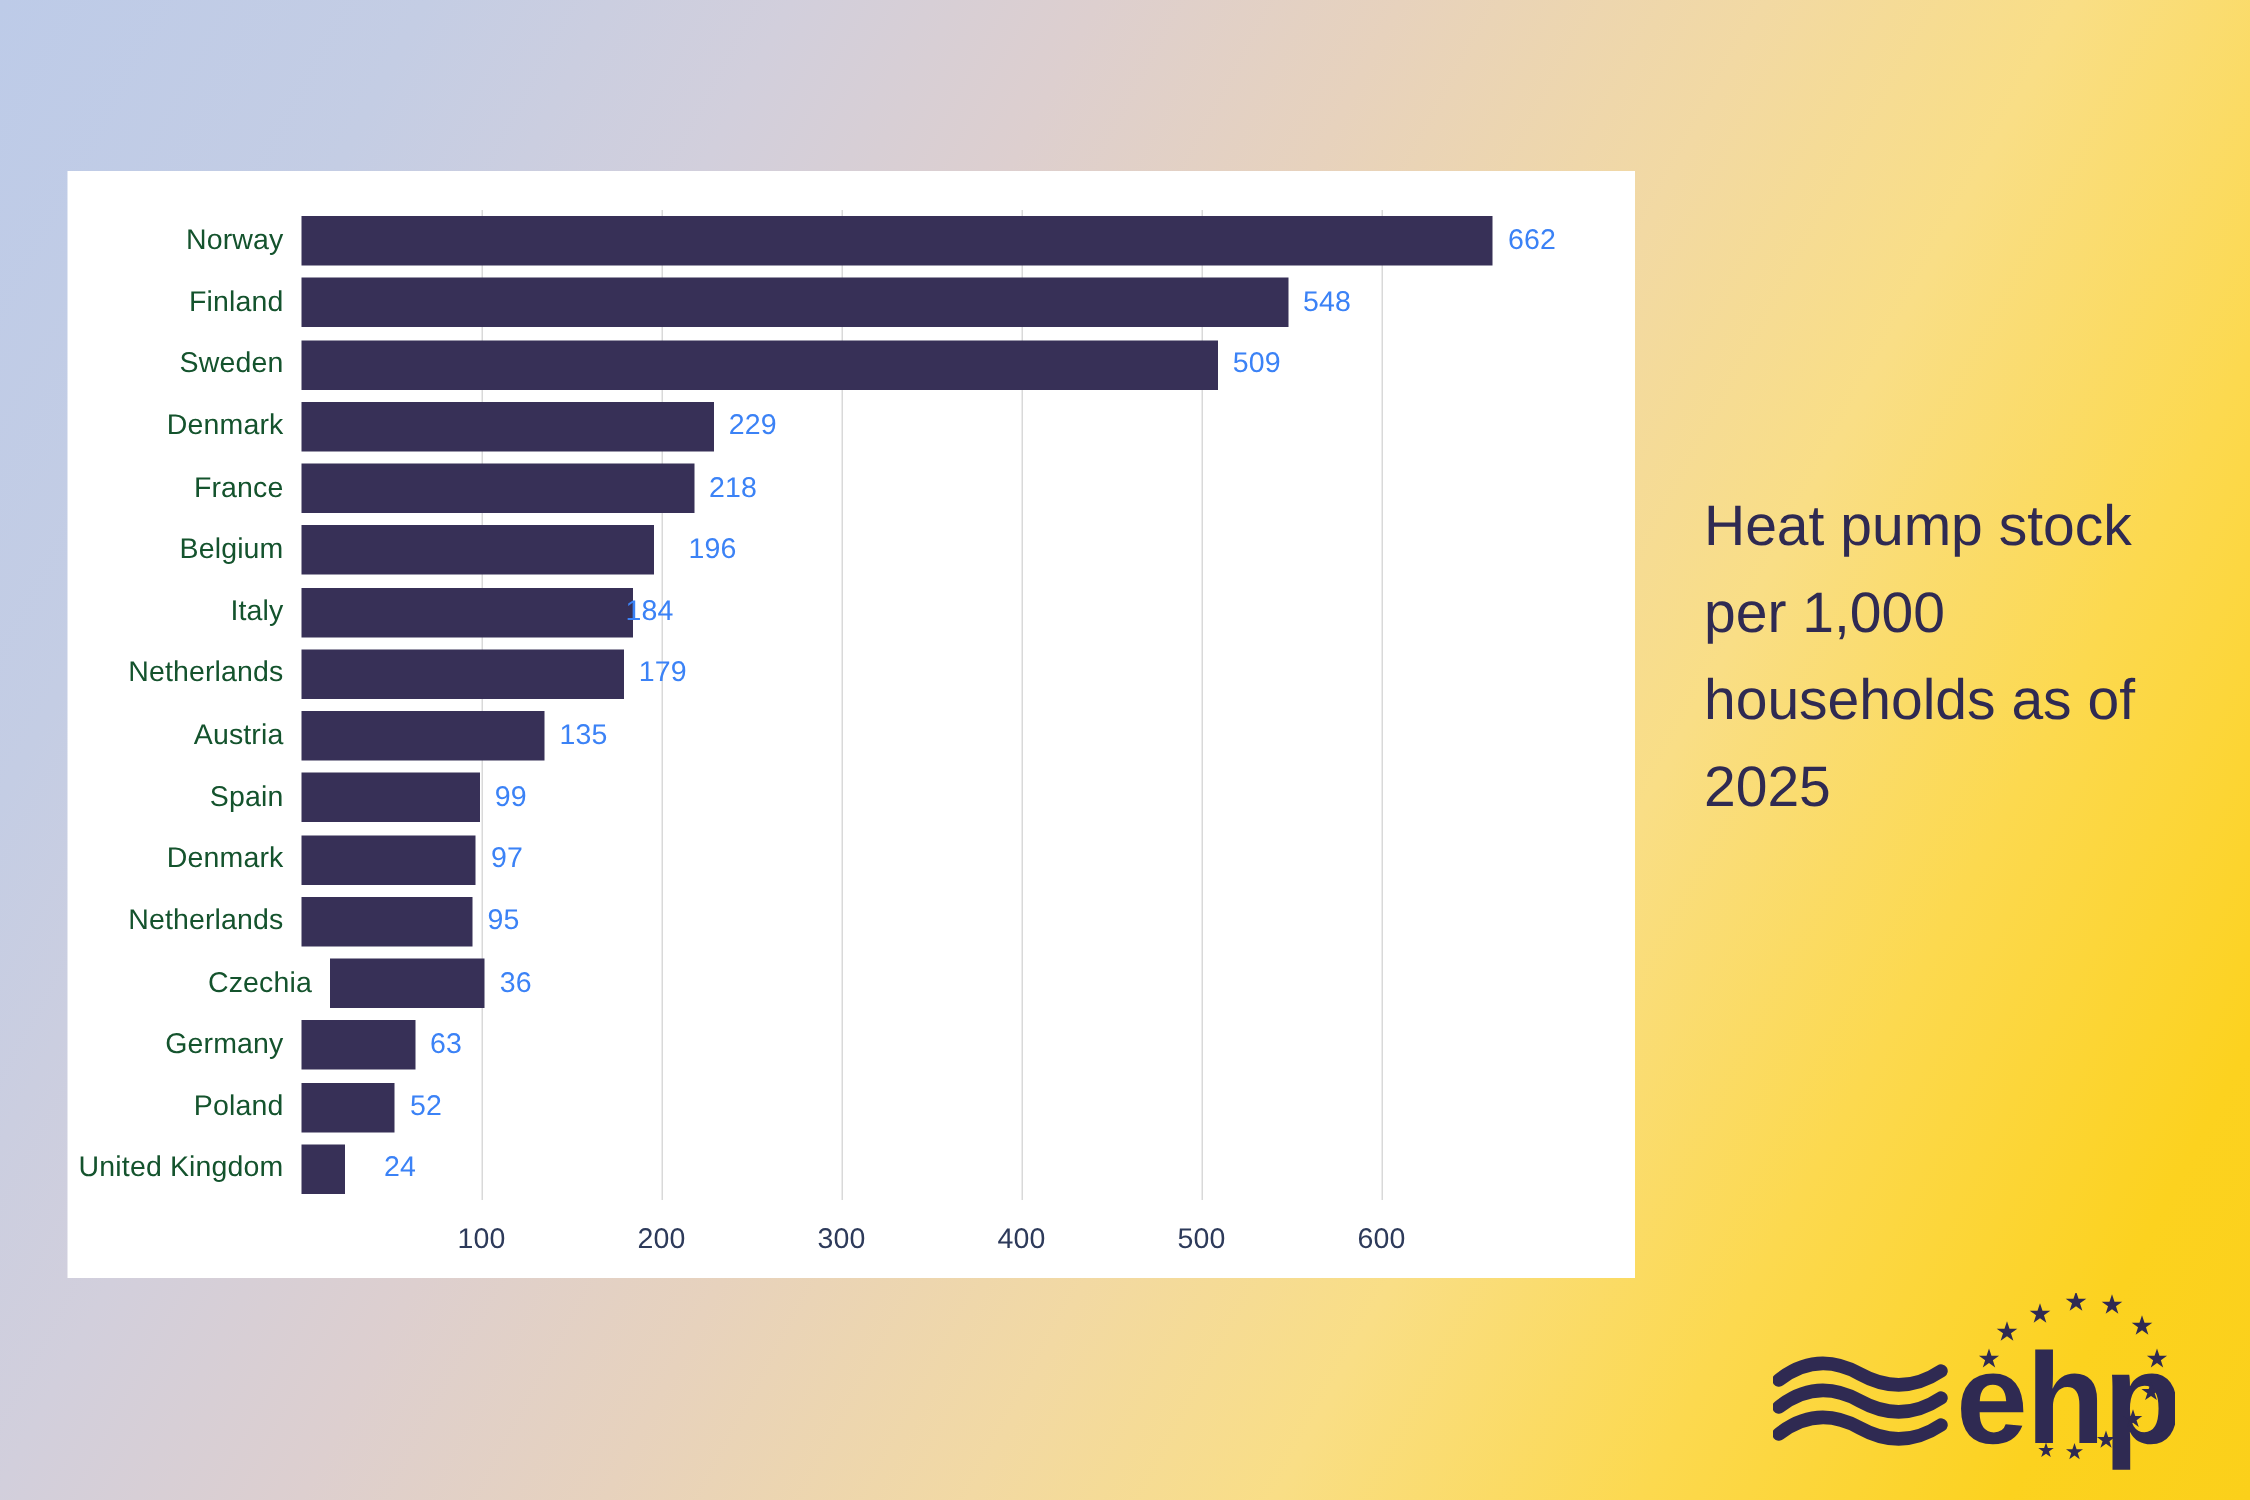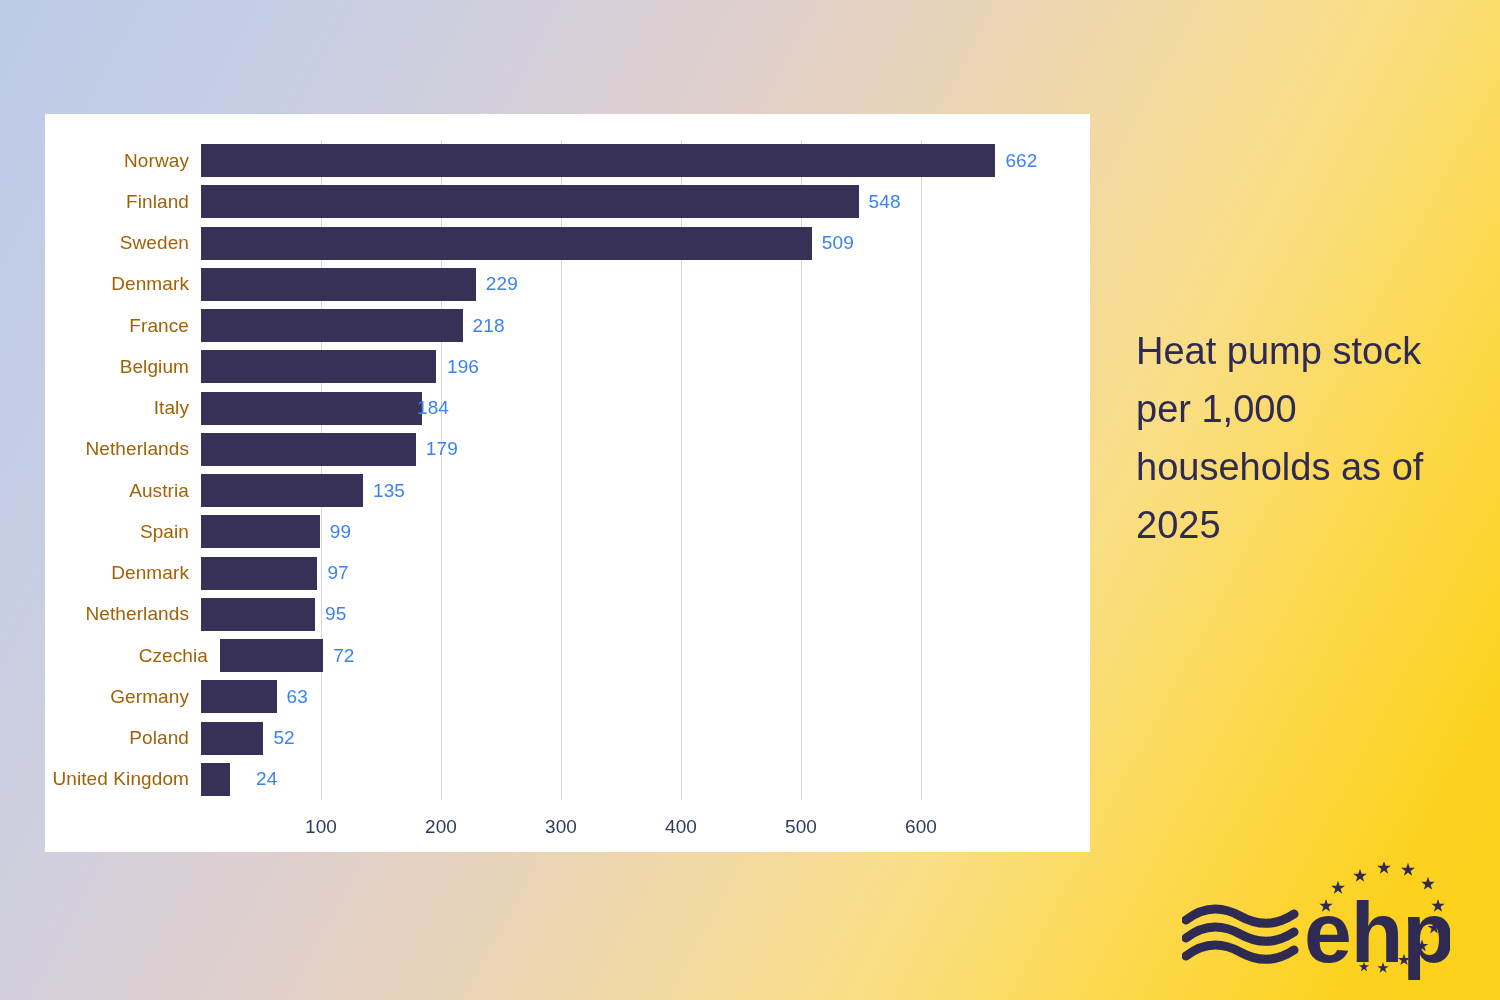--- a/index.html
+++ b/index.html
@@ -91,21 +91,21 @@
     white-space: nowrap;
     letter-spacing: 0.1px;
   }
 
   .cat-label {
     position: absolute;
     right: calc(100% + 12px);
     top: 50%;
     transform: translateY(-50%);
     font-size: 19px;
-    color: #a16207;
+    color: #14532d;
     white-space: nowrap;
     text-align: right;
     letter-spacing: 0.1px;
   }
 
   .tick-label {
     position: absolute;
     font-size: 19px;
     color: #2d3a5a;
     white-space: nowrap;
@@ -173,21 +173,21 @@
             <div class="bar-value" style="left: 284.8px;">229</div>
           </div>
           <div class="row" style="top: 169.125px; text-decoration: underline;">
             <div class="cat-label">France</div>
             <div class="bar" title="France: 218" style="width: 261.6px; background: rgb(55, 48, 87);"></div>
             <div class="bar-value" style="left: 271.6px;">218</div>
           </div>
           <div class="row" style="top: 210.375px;">
             <div class="cat-label">Belgium</div>
             <div class="bar" title="Belgium: 196" style="width: 235.2px; background: rgb(55, 48, 87);"></div>
-            <div class="bar-value" style="left: 246px;">196</div>
+            <div class="bar-value" style="left: 258px;">196</div>
           </div>
           <div class="row" style="top: 251.625px;">
             <div class="cat-label">Italy</div>
             <div class="bar" title="Italy: 184" style="width: 220.8px; background: rgb(55, 48, 87);"></div>
             <div class="bar-value" style="left: 216px;">184</div>
           </div>
           <div class="row" style="top: 292.875px;">
             <div class="cat-label">Netherlands</div>
             <div class="bar" title="Switzerland: 179" style="width: 214.8px; background: rgb(55, 48, 87);"></div>
             <div class="bar-value" style="left: 224.8px;">179</div>
@@ -208,21 +208,21 @@
             <div class="bar-value" style="left: 126.4px;">97</div>
           </div>
           <div class="row" style="top: 457.875px;">
             <div class="cat-label">Netherlands</div>
             <div class="bar" title="Netherlands: 95" style="width: 114px; background: rgb(55, 48, 87);"></div>
             <div class="bar-value" style="left: 124px;">95</div>
           </div>
           <div class="row" style="top: 499.125px; margin-left: 19px;">
             <div class="cat-label">Czechia</div>
             <div class="bar" title="Czechia: 86" style="width: 103.2px; background: rgb(55, 48, 87);"></div>
-            <div class="bar-value" style="left: 113.2px;">72</div>
+            <div class="bar-value" style="left: 113.2px;">36</div>
           </div>
           <div class="row" style="top: 540.375px;">
             <div class="cat-label">Germany</div>
             <div class="bar" title="Germany: 63" style="width: 75.6px; background: rgb(55, 48, 87);"></div>
             <div class="bar-value" style="left: 85.6px;">63</div>
           </div>
           <div class="row" style="top: 581.625px;">
             <div class="cat-label">Poland</div>
             <div class="bar" title="Poland: 52" style="width: 62.4px; background: rgb(55, 48, 87);"></div>
             <div class="bar-value" style="left: 72.4px;">52</div>

